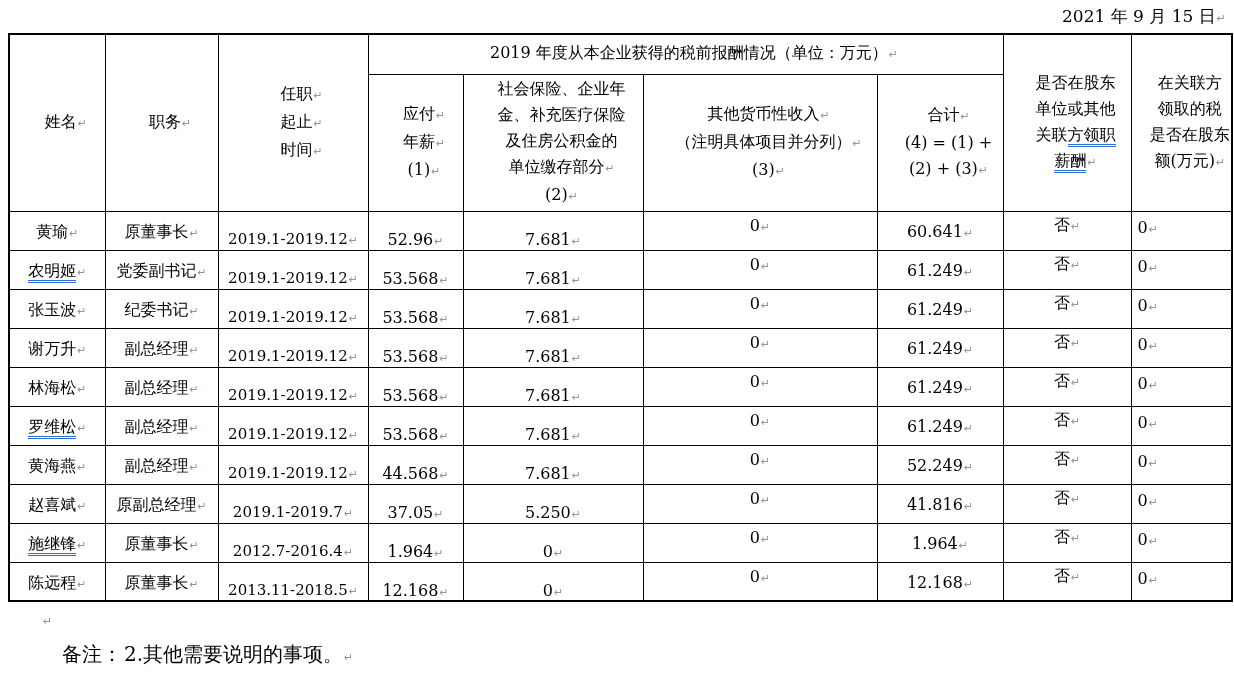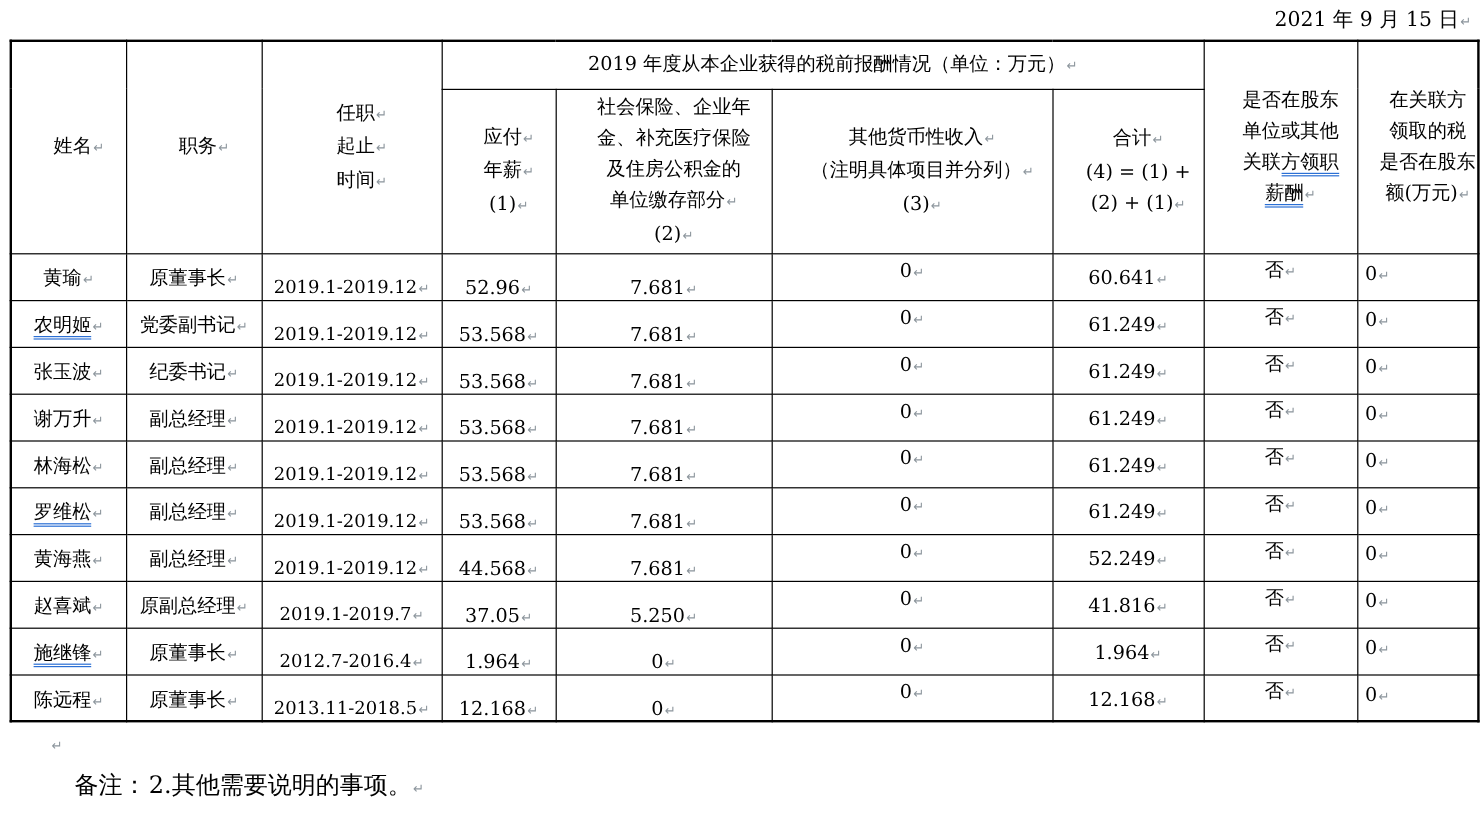--- a/index.html
+++ b/index.html
@@ -93,21 +93,21 @@
             <div class="hline"><span>(2)</span><span class="pmark">↵</span></div>
           </th>
         <th>
             <div class="hline"><span>其他货币性收入</span><span class="pmark">↵</span></div>
             <div class="hline"><span>（注明具体项目并分列）</span><span class="pmark">↵</span></div>
             <div class="hline"><span>(3)</span><span class="pmark">↵</span></div>
           </th>
         <th>
             <div class="hline"><span>合计</span><span class="pmark">↵</span></div>
             <div class="hline"><span>(4) = (1) +</span></div>
-            <div class="hline"><span>(2) + (1)</span><span class="pmark">↵</span></div>
+            <div class="hline"><span>(2) + (3)</span><span class="pmark">↵</span></div>
           </th>
       </tr>
     </thead>
     <tbody>
         <tr>
           <td class="col-name"><span>黄瑜</span><span class="pmark">↵</span></td>
           <td class="col-position"><span>原董事长</span><span class="pmark">↵</span></td>
           <td class="col-term"><span>2019.1-2019.12</span><span class="pmark">↵</span></td>
           <td class="col-salary"><span>52.96</span><span class="pmark">↵</span></td>
           <td class="col-insurance"><span>7.681</span><span class="pmark">↵</span></td>

